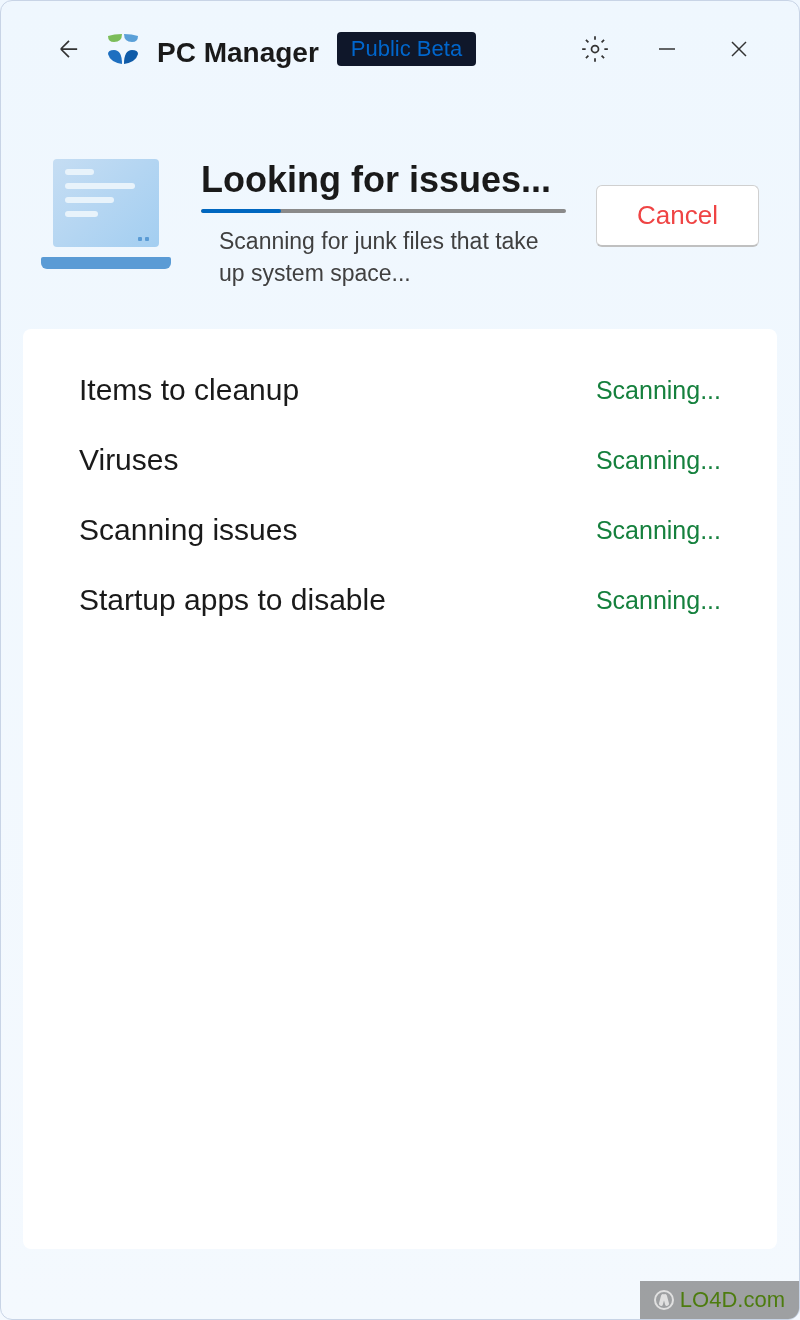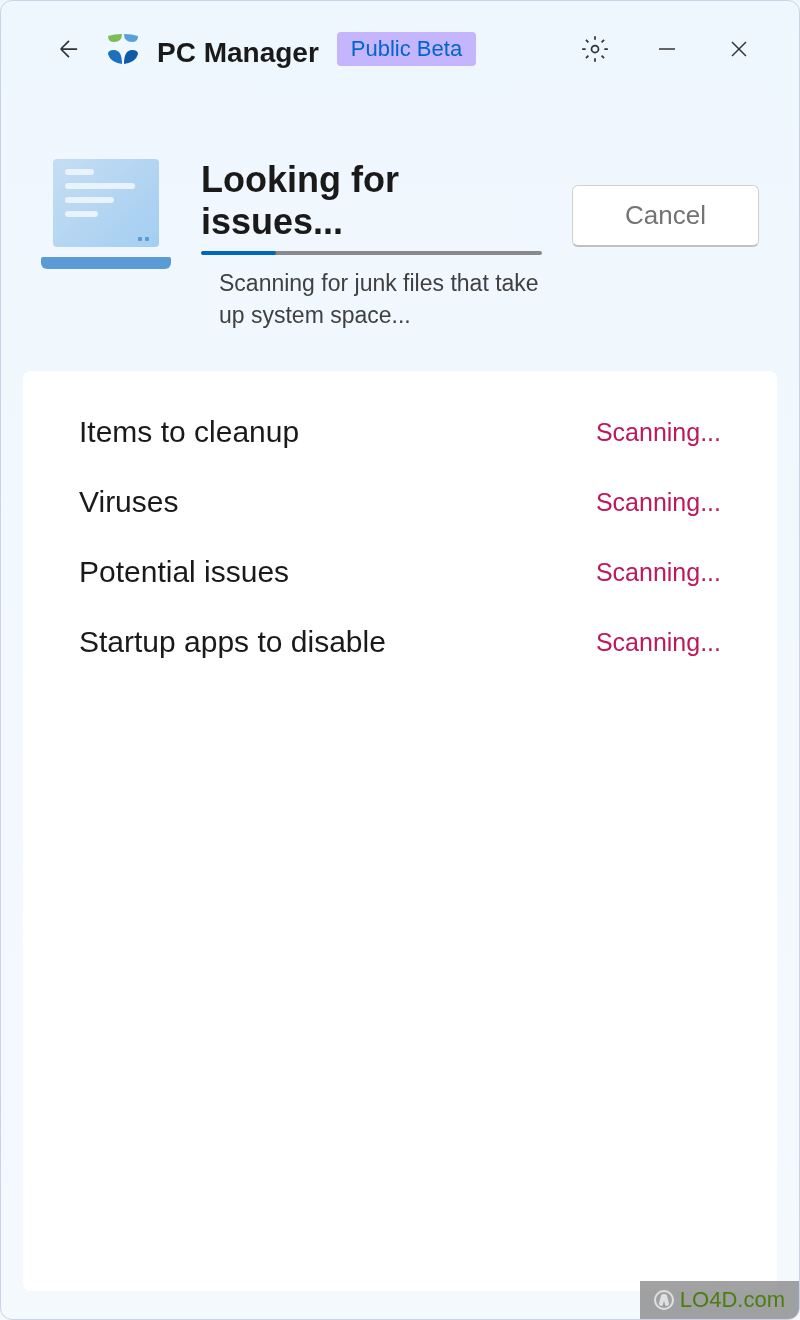--- a/index.html
+++ b/index.html
@@ -46,21 +46,21 @@
     
     .app-title {
       font-size: 28px;
       font-weight: 600;
       color: #1a1a1a;
       margin-left: 4px;
       margin-top: 7px;
     }
     
     .beta-badge {
-      background: #c4b5fd;
+      background: #0f172a;
       color: #0066cc;
       padding: 4px 14px;
       border-radius: 4px;
       font-size: 22px;
       font-weight: 400;
       margin-left: 6px;
     }
     
     .spacer {
       flex: 1;
@@ -184,23 +184,23 @@
       line-height: 1.4;
       margin-left: 18px;
     }
     
     .cancel-btn {
       flex-shrink: 0;
       background: #ffffff;
       border: 1px solid #d0d0d0;
       border-bottom: 2px solid #c0c0c0;
       border-radius: 6px;
-      padding: 14px 52px;
+      padding: 14px 40px;
       font-size: 26px;
-      color: #737373;
+      color: #ef4444;
       cursor: pointer;
       font-family: inherit;
       margin-top: 26px;
     }
     
     .scan-results {
       background: #ffffff;
       margin: 0 22px;
       border-radius: 8px;
       padding: 26px 56px;
@@ -214,21 +214,21 @@
       padding: 18px 0;
     }
     
     .scan-item-label {
       font-size: 30px;
       color: #1a1a1a;
     }
     
     .scan-item-status {
       font-size: 25px;
-      color: #be185d;
+      color: #15803d;
     }
     
     .watermark {
       position: absolute;
       bottom: 0;
       right: 0;
       background: rgba(100, 100, 100, 0.6);
       color: #4d7c0f;
       padding: 6px 14px;
       font-size: 22px;
@@ -341,21 +341,21 @@
 <div class="scan-results">
   <div class="scan-item">
     <div class="scan-item-label">Items to cleanup</div>
     <div class="scan-item-status">Scanning...</div>
   </div>
   <div class="scan-item">
     <div class="scan-item-label">Viruses</div>
     <div class="scan-item-status">Scanning...</div>
   </div>
   <div class="scan-item">
-    <div class="scan-item-label">Potential issues</div>
+    <div class="scan-item-label">Scanning issues</div>
     <div class="scan-item-status">Scanning...</div>
   </div>
   <div class="scan-item">
     <div class="scan-item-label">Startup apps to disable</div>
     <div class="scan-item-status">Scanning...</div>
   </div>
 </div>
 
 <div class="watermark">
   <div class="watermark-icon"></div>

